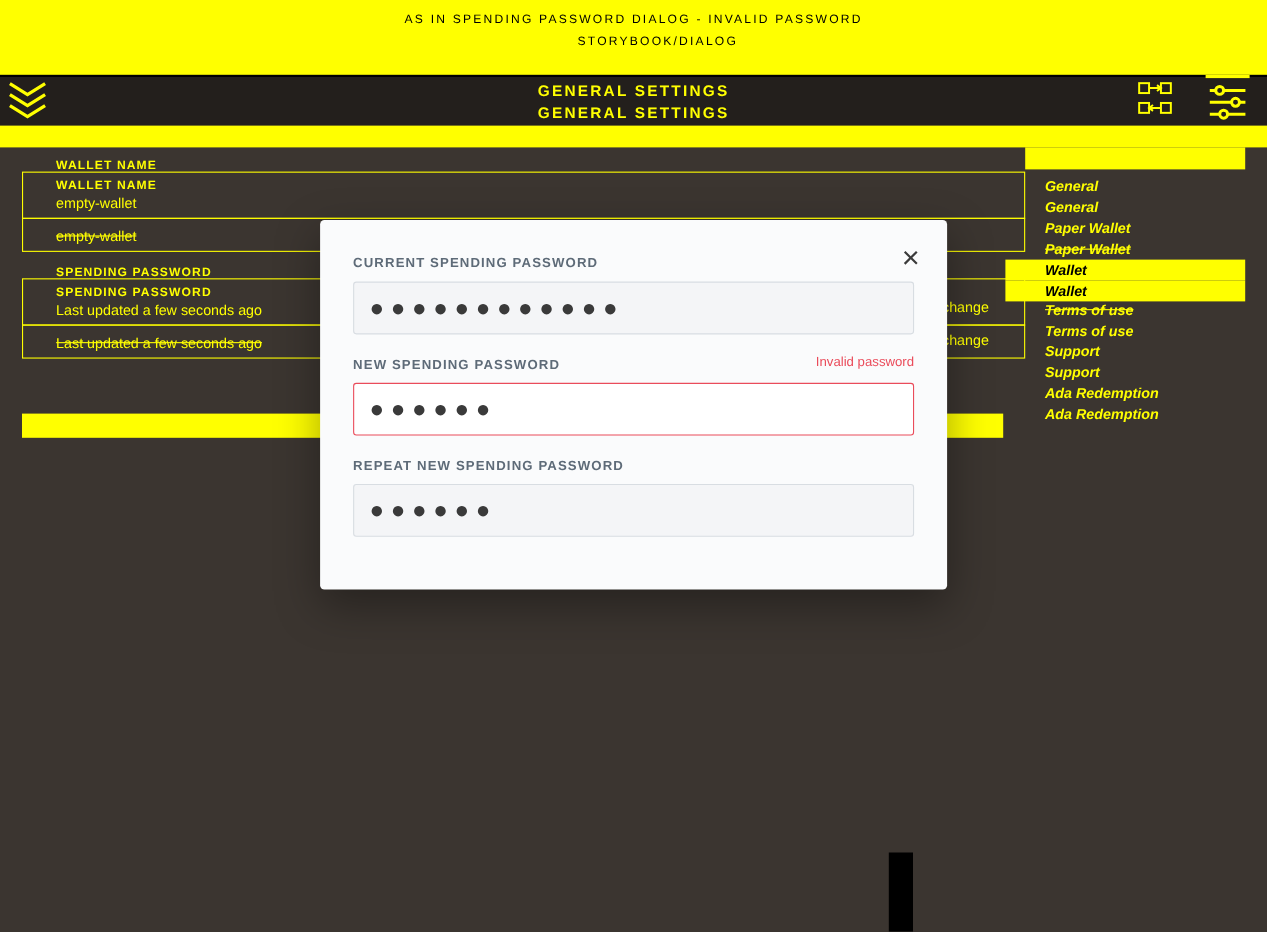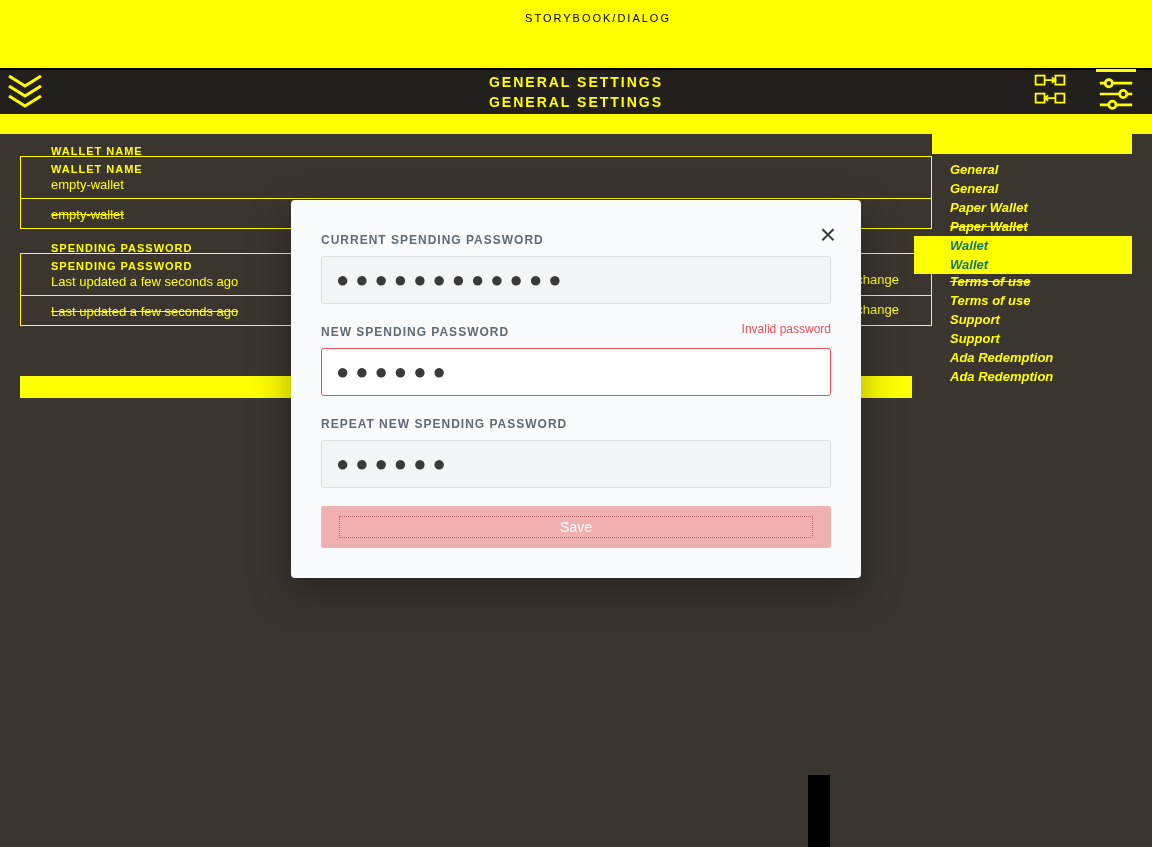--- a/index.html
+++ b/index.html
@@ -47,21 +47,21 @@
 
 .password-link {
   color: #ffff00; font-size: 13px;
   position: absolute; right: 32px; cursor: pointer;
 }
 
 .footer-bar { margin-top: 50px; height: 22px; background: #ffff00; width: 892px; margin-left: 0; }
 
 .sidebar-bar { height: 20px; background: #ffff00; margin-bottom: 6px; }
 .side-item { color: #ffff00; font-size: 13px; padding: 2px 18px; font-weight: bold; cursor: pointer; }
-.side-item.active { background: #ffff00; color: #0f766e; margin-left: -18px; padding-left: 36px; width: 218px; }
+.side-item.active { background: #ffff00; color: #000000; margin-left: -18px; padding-left: 36px; width: 218px; }
 .side-item.strike { text-decoration: line-through; }
 
 .wedge { position: absolute; right: 322px; top: 775px; width: 22px; height: 72px; background: #000; }
 
 .overlay {
   position: absolute; inset: 0;
   display: flex; align-items: flex-start; justify-content: center;
   padding-top: 200px;
 }
 .modal {
@@ -102,20 +102,21 @@
   position: absolute; inset: 10px 18px;
   border: 1px dotted #b96666; border-radius: 1px;
   color: #fff; font-size: 14px; display: flex;
   align-items: center; justify-content: center;
 }
 </style>
 </head>
 <body>
 
 <div class="ann-banner">
+  <span>AS IN SPENDING PASSWORD DIALOG - INVALID PASSWORD</span>
   <span class="line2">STORYBOOK/DIALOG</span>
 </div>
 
 <div class="header">
   <div class="chevrons">
     <svg viewBox="0 0 40 40">
         <g stroke="#ffff00" stroke-width="3" fill="none">
       <polyline points="4,4 20,14 36,4"></polyline>
       <polyline points="4,14 20,24 36,14"></polyline>
       <polyline points="4,24 20,34 36,24"></polyline>
@@ -219,17 +220,14 @@
       <span class="mfield-error">Invalid password</span>
       <input type="text" readonly="" class="minput err" value="●●●●●●" style="">
     </div>
 
     <div class="mfield">
       <span class="mfield-label">REPEAT NEW SPENDING PASSWORD</span>
       <input type="text" readonly="" class="minput" value="●●●●●●" style="">
     </div>
 
 
-    <button class="save-btn">
-      <span class="save-btn-inner">Save</span>
-    </button>
   </div>
 </div>
 
 </body></html>

